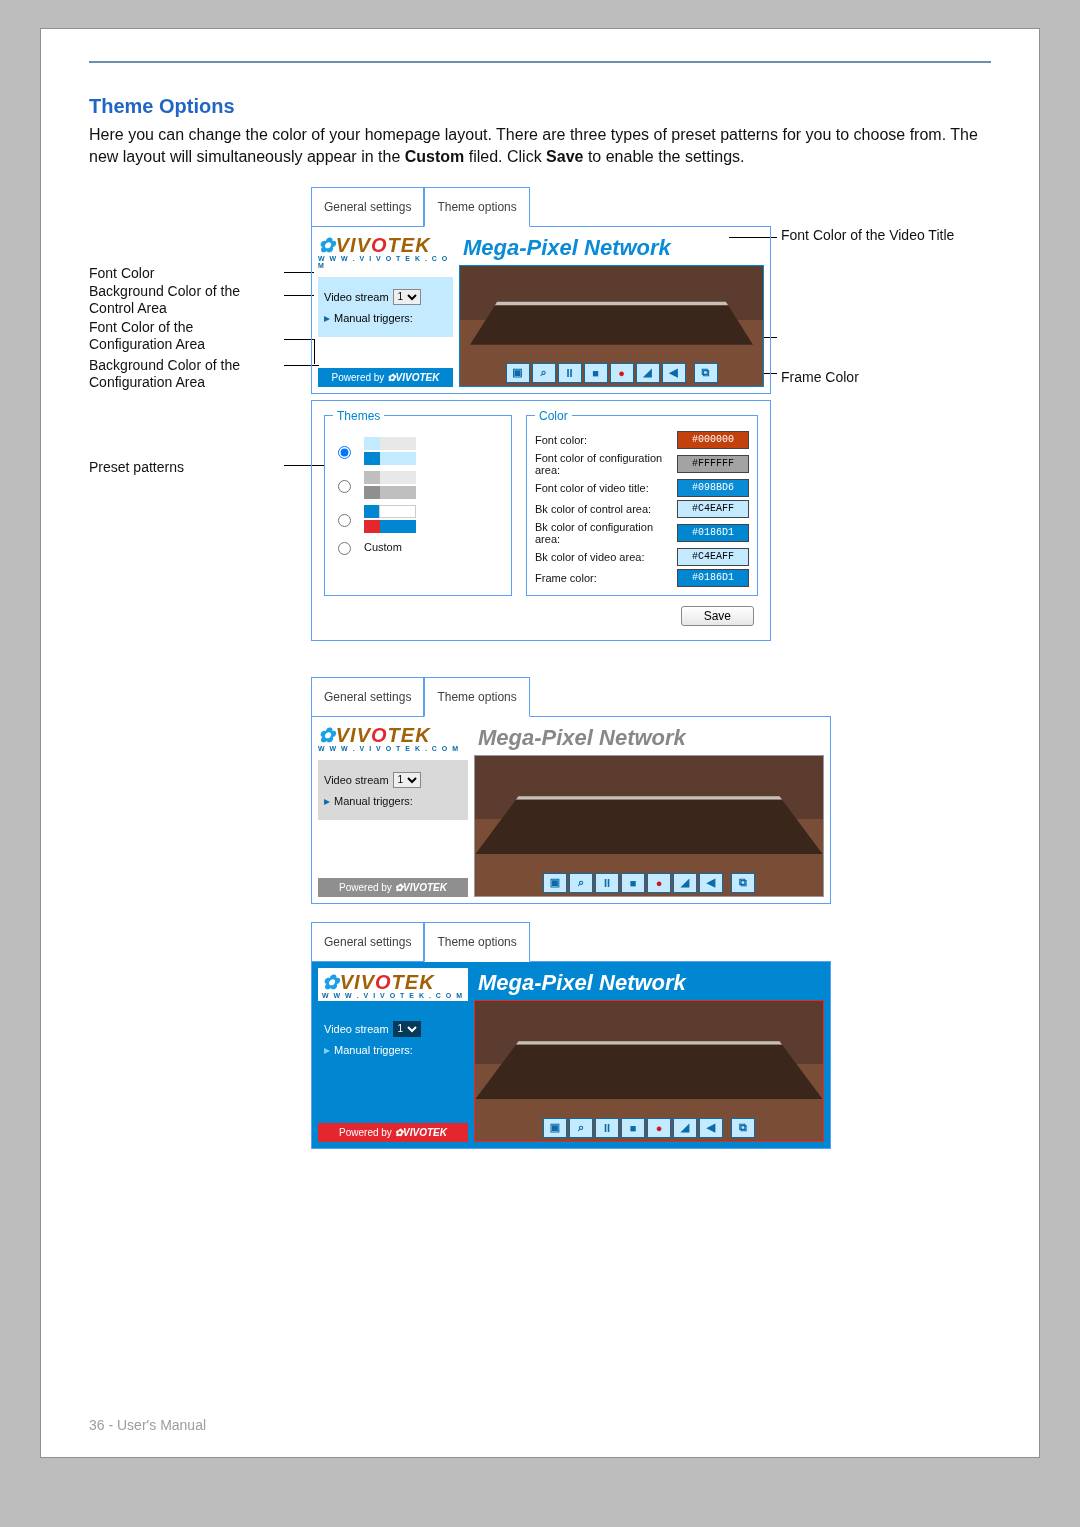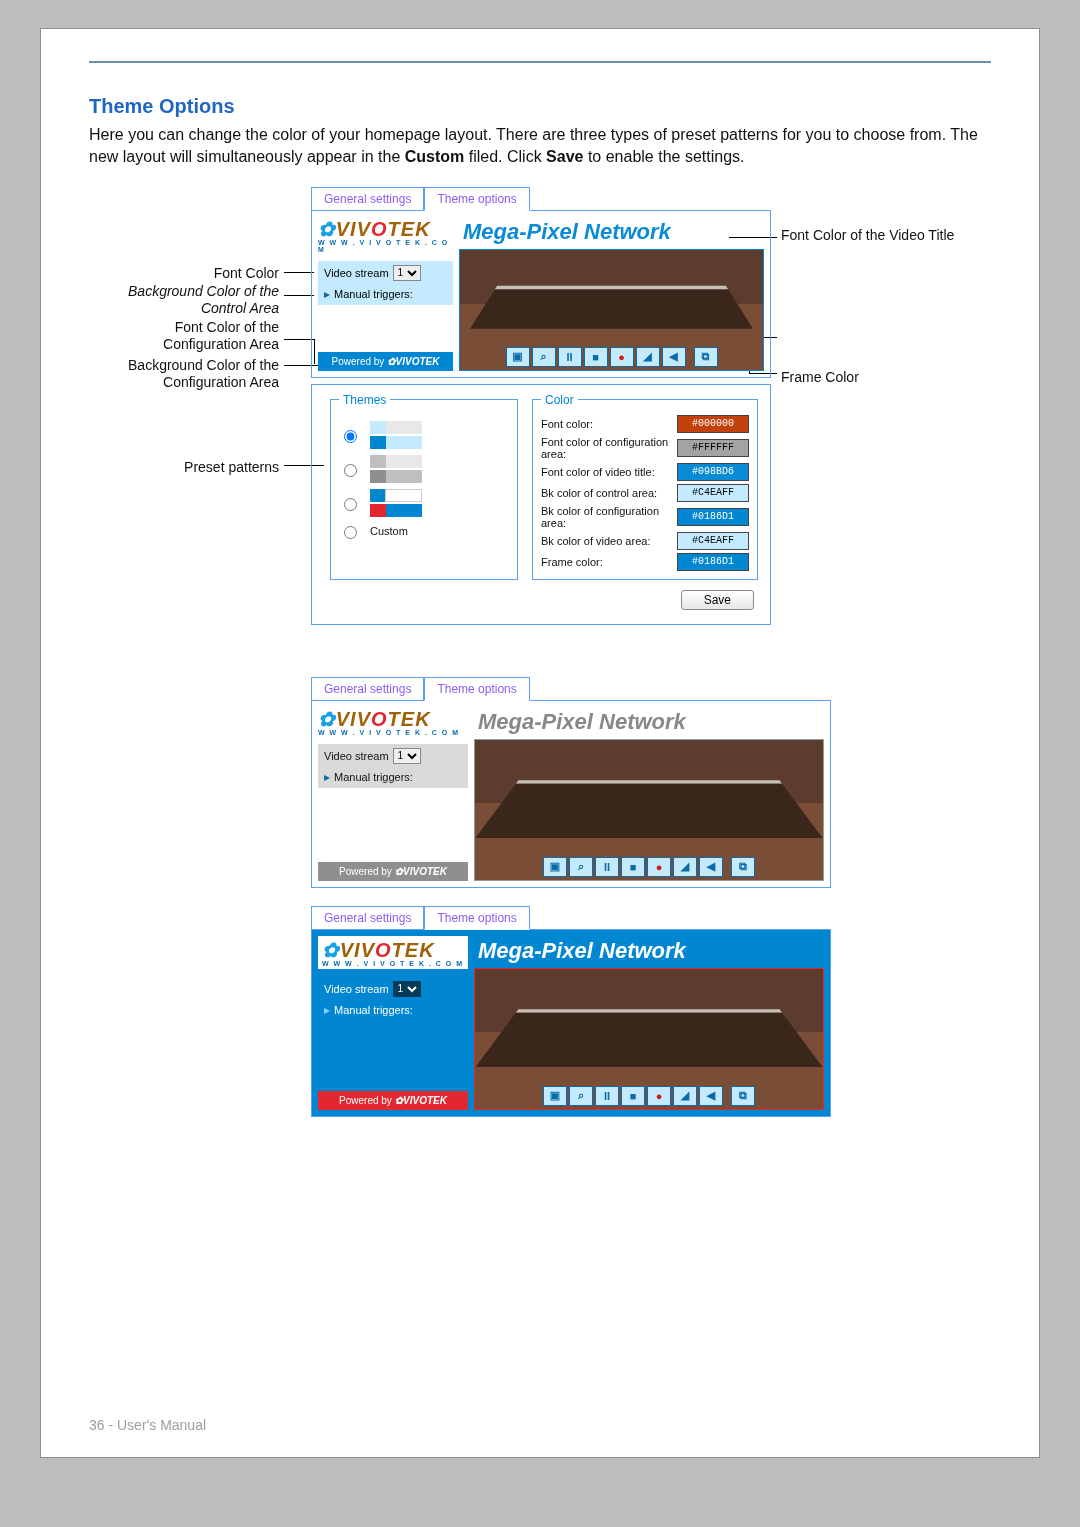--- a/index.html
+++ b/index.html
@@ -29,32 +29,32 @@
   .hr { border-bottom: 2px solid #6a90b0; margin-bottom: 32px; }
   h2 {
     color: #2266c4;
     font-size: 20px;
     margin: 0 0 6px 0;
   }
   p { margin: 0 0 18px 0; line-height: 1.4; font-size: 16px; }
   .panel-wrap { position: relative; margin-top: 14px; }
 
   
-  .callout-left  { position: absolute; text-align: right; font-size: 14px; line-height: 1.25; }
+  .callout-left  { position: absolute; text-align: left; font-size: 14px; line-height: 1.25; }
   .callout-right { position: absolute; text-align: left;  font-size: 14px; line-height: 1.25; }
   .line { position: absolute; background: #000; }
 
   
   .tab-row { display: flex; gap: 0; }
   .tab {
     background: #fff;
     border: 1px solid #5aa0f5;
-    padding: 4px 12px;
+    padding: 12px 12px;
     font-size: 12px;
-    color: #8b5cf6;
+    color: #404040;
   }
   .tab.active { position: relative; z-index: 2; border-bottom-color: #fff; }
   .tab.inactive { background: #fff; }
 
   
   .preview {
     border: 1px solid #5aa0f5;
     width: 460px;
     padding: 6px 6px 6px 6px;
     box-sizing: border-box;
@@ -78,21 +78,21 @@
   .logo small {
     display: block;
     font-size: 7px;
     letter-spacing: 1.5px;
     color: #0b6aa8;
     font-style: normal;
     margin-top: -2px;
   }
   .control-area {
     margin-top: 8px;
-    padding: 4px 6px;
+    padding: 12px 6px;
     font-size: 11px;
   }
   .control-area.light { background: #c4eaff; color: #000; }
   .control-area.dark  { background: #0186d1; color: #fff; }
   .stream-row { display: flex; align-items: center; gap: 4px; white-space: nowrap; }
   select.mini {
     font-size: 10px; height: 16px; border: 1px solid #888;
   }
   .mt-row {
     margin-top: 6px; display: flex; align-items: center; gap: 4px;
@@ -159,21 +159,21 @@
   }
   .vb.red { color: #d01818; }
   .video-area.light { background: #c4eaff; }
   .video-area.dark  { background: #0186d1; }
 
   
   .config-block {
     border: 1px solid #5aa0f5;
     width: 460px;
     box-sizing: border-box;
-    padding: 8px 10px 14px 16px;
+    padding: 8px 10px 14px 10px;
     margin-top: 6px;
   }
   fieldset {
     border: 1px solid #5aa0f5;
     padding: 8px 8px;
     font-size: 11px;
   }
   legend { color: #0186d1; padding: 0 4px; font-size: 12px; }
   .theme-option { display: flex; align-items: center; gap: 10px; margin: 6px 0; }
   .swatch {
@@ -207,21 +207,21 @@
   <div class="hr"></div>
 
   <h2>Theme Options</h2>
   <p>
     <span>Here you can change the color of your homepage layout. There are three types of preset patterns for you to choose from. The new layout will simultaneously appear in the </span><b>Custom</b><span> filed. Click </span><b>Save</b><span> to enable the settings.</span>
   </p>
 
   <div class="panel-wrap" style="height:470px;">
 
     <div class="callout-left" style="top:78px; left:0; width:190px;">Font Color</div>
-    <div class="callout-left" style="top:96px; left:0; width:190px;font-style:italic;">Background Color of the Control Area</div>
+    <div class="callout-left" style="top:96px; left:0; width:190px;">Background Color of the Control Area</div>
     <div class="callout-left" style="top:132px; left:0; width:190px;">Font Color of the Configuration Area</div>
     <div class="callout-left" style="top:170px; left:0; width:190px;">Background Color of the Configuration Area</div>
     <div class="callout-left" style="top:272px; left:0; width:190px;">Preset patterns</div>
 
     <div class="callout-right" style="top:40px; left:692px; width:190px;">Font Color of the Video Title</div>
     <div class="callout-right" style="top:182px; left:692px; width:190px;">Frame Color</div>
 
     <div class="line" style="top:85px;  left:195px; width:30px; height:1px;"></div>
     <div class="line" style="top:108px; left:195px; width:30px; height:1px;"></div>
     <div class="line" style="top:152px; left:195px; width:30px; height:1px;"></div>

